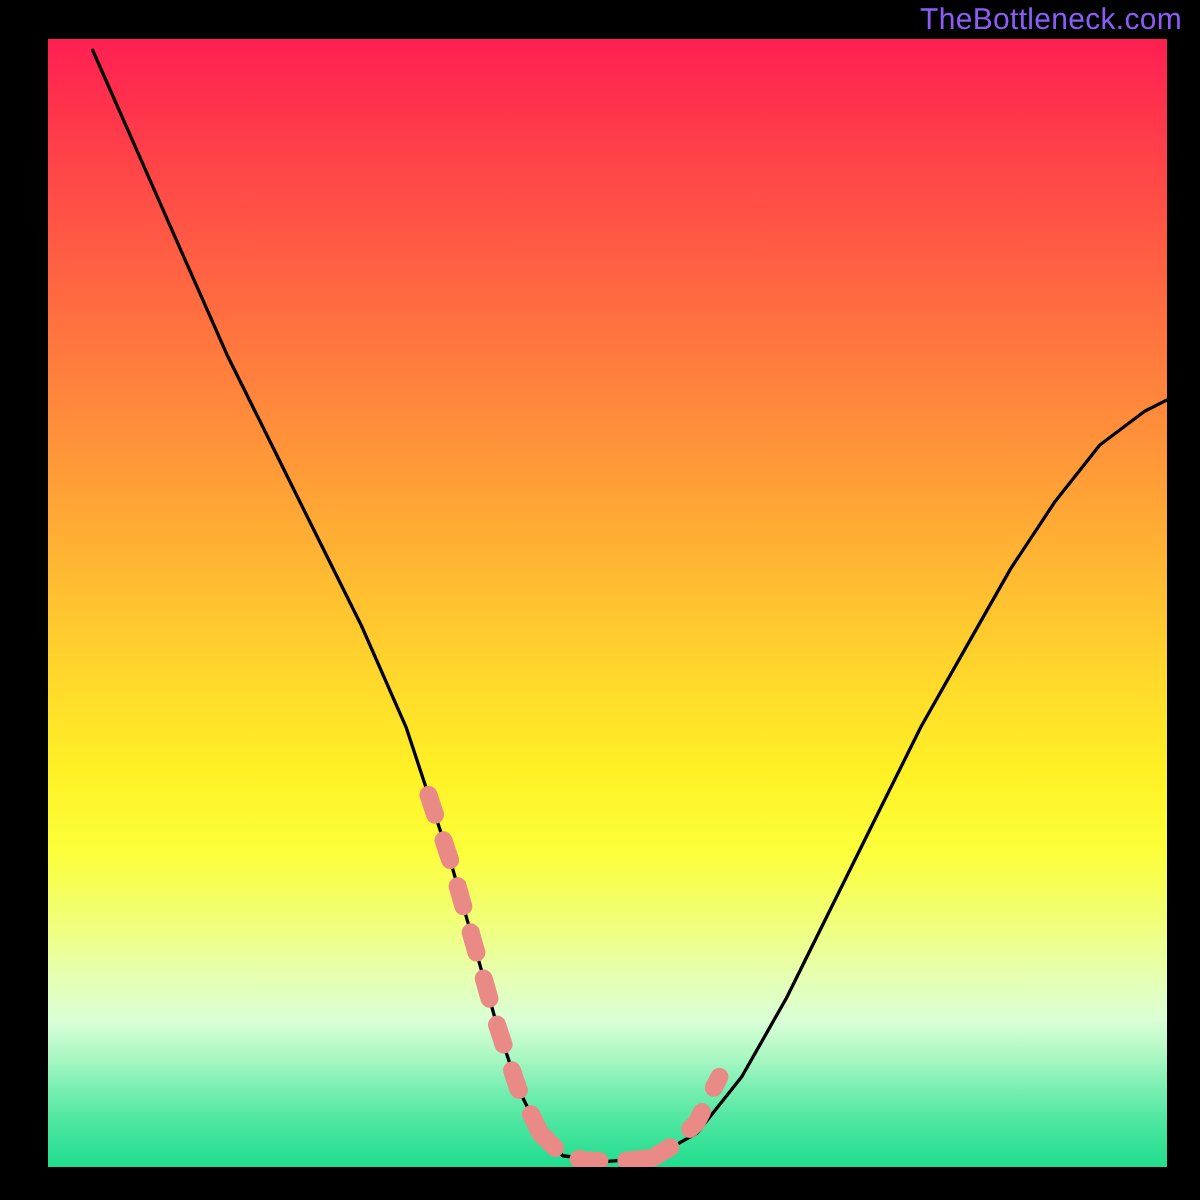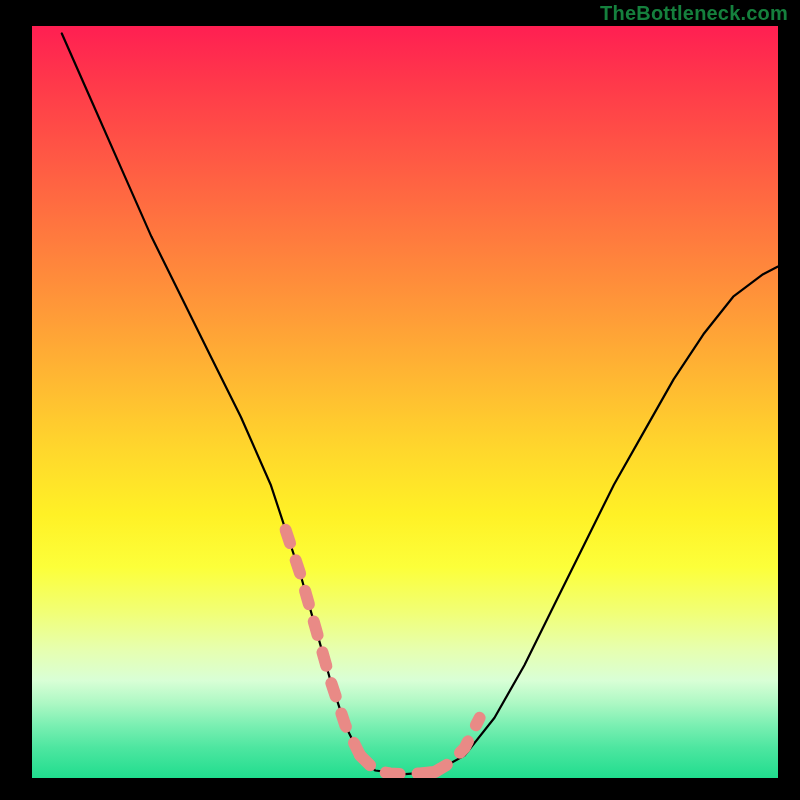--- a/index.html
+++ b/index.html
@@ -16,23 +16,23 @@
     left: 0;
     top: 0;
     width: 800px;
     height: 800px;
     background: #000;
   }
   .watermark {
     position: absolute;
     top: 2px;
     right: 12px;
-    color: #15803d;
+    color: #8b5cf6;
     font-size: 20px;
-    font-weight: 700;
+    font-weight: 400;
     letter-spacing: 0.2px;
     z-index: 50;
   }
   .plot-area {
     position: absolute;
     left: 32px;
     top: 26px;
     width: 746px;
     height: 752px;
     background: linear-gradient(to bottom,

